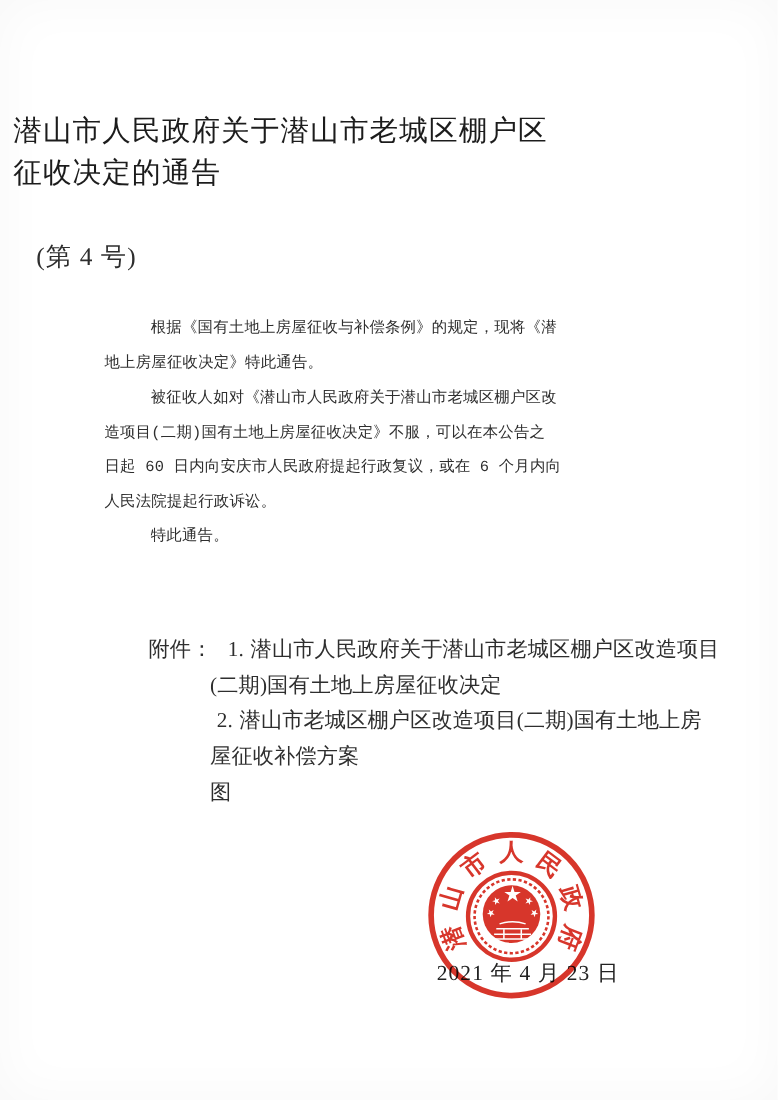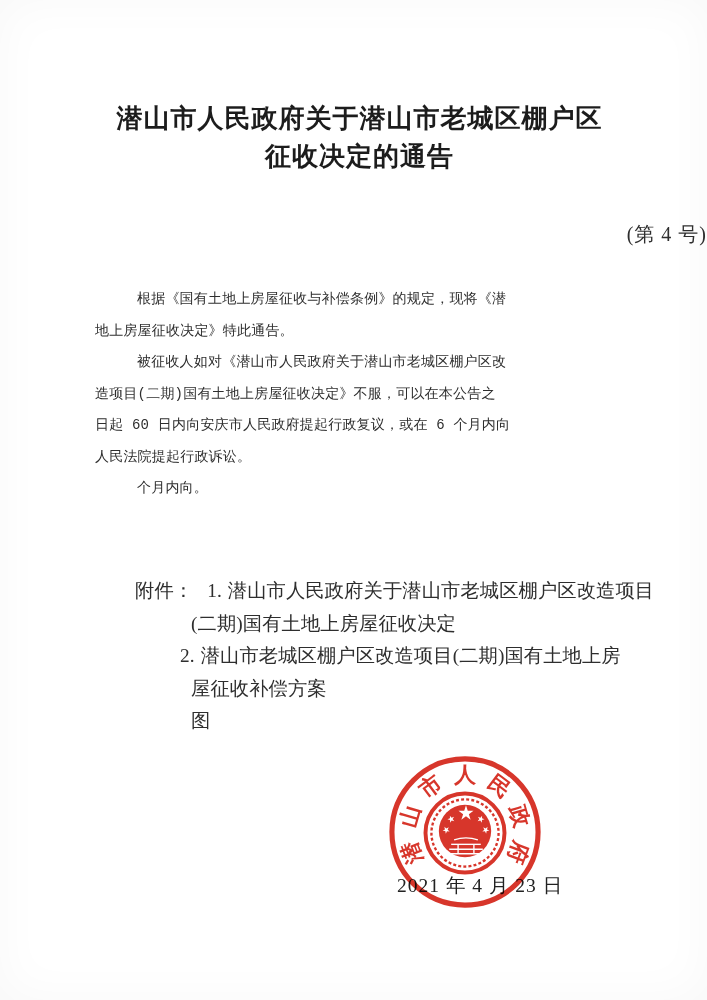--- a/index.html
+++ b/index.html
@@ -8,51 +8,51 @@
     width:707px;height:1000px;
     background:var(--page-bg,#fff);
     overflow:hidden;
     font-family:"Liberation Serif", serif;
     color:var(--body-color,#2e2e2e);
     box-shadow:inset 0 0 50px rgba(0,0,0,0.03);
   }
   
   .title-block{
     position:absolute;top:99px;left:12px;right:0;
-    text-align:center;
     font-family:"Liberation Sans", sans-serif;
-    font-weight:bold;
+    font-weight:normal;
     color:var(--title-color,#1c1c1c);
   }
   .title-line{font-size:26px;line-height:38px;height:38px;letter-spacing:1px;}
   
   .doc-number{
     position:absolute;top:219px;left:0;right:0;
-    text-align:right;
-    font-size:20px;line-height:30px;height:30px;
+    text-align:left;
+    font-size:23px;line-height:30px;height:30px;
     letter-spacing:1px;
+    padding-left:33px;
   }
   
   .body-block{
     position:absolute;top:284px;left:95px;width:527px;
   }
   .body-line{
     font-size:14px;line-height:31.5px;height:31.5px;
     letter-spacing:0.2px;white-space:nowrap;font-family:Liberation Mono, monospace;
   }
   .body-line.indent{padding-left:42px;}
   
   .attachments-block{
     position:absolute;top:575px;left:95px;width:560px;
   }
   .att-row{
     font-size:19.3px;line-height:32.5px;height:32.5px;
     letter-spacing:0.1px;white-space:nowrap;padding-left:40px;
   }
-  .att-row.num{padding-left:85px;}
+  .att-row.num{padding-left:85px;text-align:center;}
   .att-row.cont{padding-left:96px;}
   .att-label{margin-right:14px;}
   .att-num{margin-right:6px;}
   
   .date{
     position:absolute;top:871px;left:397px;
     font-size:19.5px;line-height:30px;height:30px;
     letter-spacing:1px;white-space:nowrap;
     color:#222;
   }
@@ -88,21 +88,21 @@
 
   <div class="doc-number">(第 4 号)</div>
 
   <main class="body-block">
     <div class="body-line indent">根据《国有土地上房屋征收与补偿条例》的规定，现将《潜</div>
     <div class="body-line">地上房屋征收决定》特此通告。</div>
     <div class="body-line indent">被征收人如对《潜山市人民政府关于潜山市老城区棚户区改</div>
     <div class="body-line">造项目(二期)国有土地上房屋征收决定》不服，可以在本公告之</div>
     <div class="body-line">日起 60 日内向安庆市人民政府提起行政复议，或在 6 个月内向</div>
     <div class="body-line">人民法院提起行政诉讼。</div>
-    <div class="body-line indent">个月内向。</div>
+    <div class="body-line indent">特此通告。</div>
   </main>
 
   <section class="attachments-block">
     <div class="att-row">
       <span class="att-label">附件：</span><span class="att-num">1.</span><span>潜山市人民政府关于潜山市老城区棚户区改造项目</span>
     </div>
     <div class="att-row cont">
       <span>(二期)国有土地上房屋征收决定</span>
     </div>
     <div class="att-row num">

